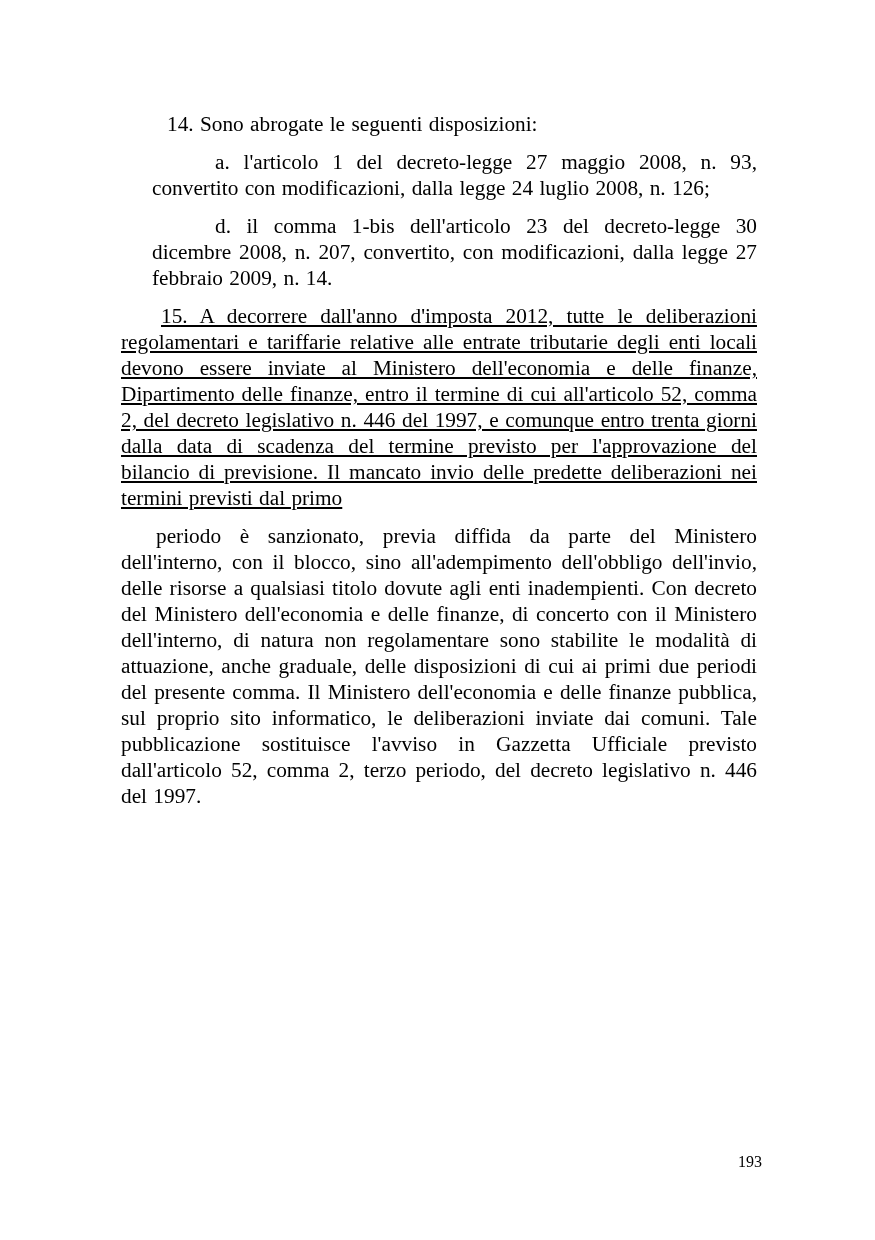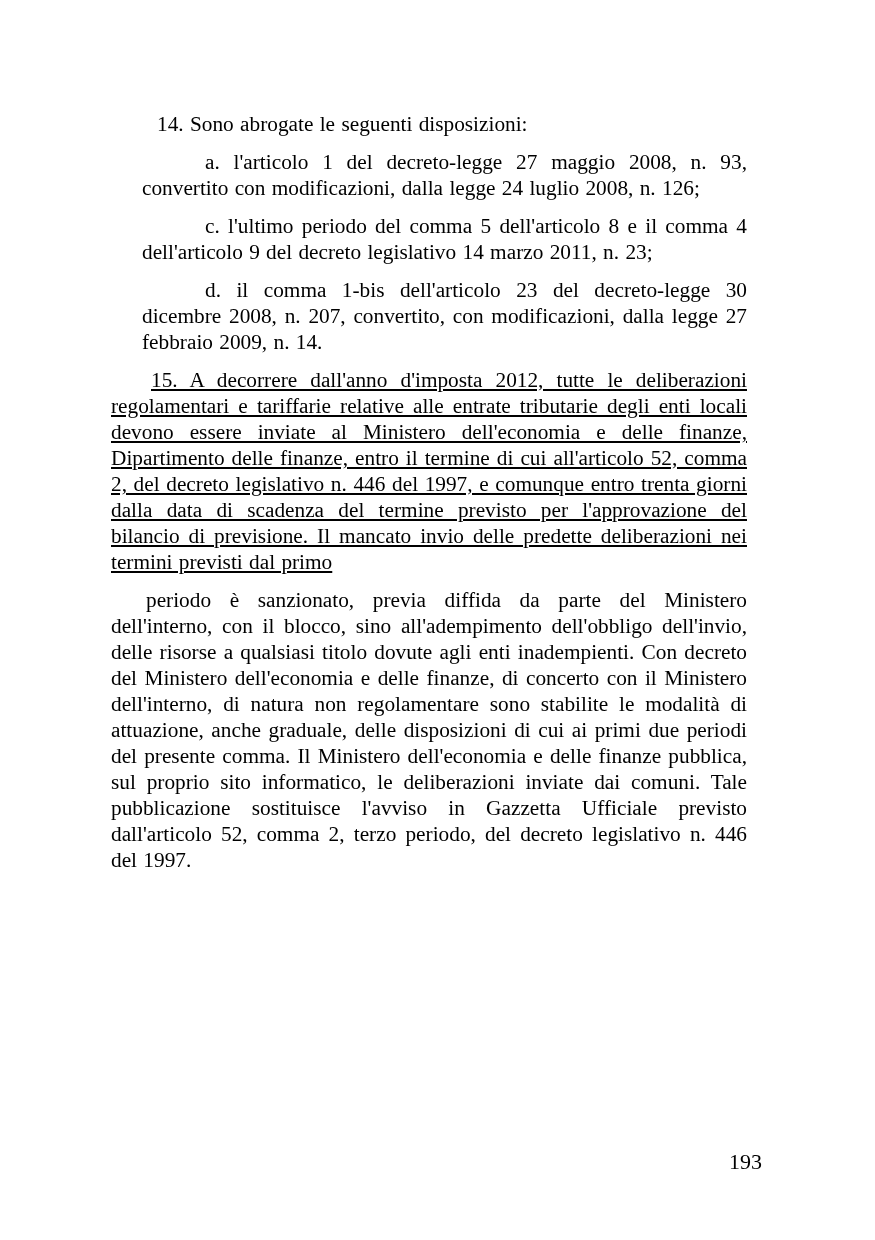--- a/index.html
+++ b/index.html
@@ -15,21 +15,21 @@
     position: relative;
     overflow: hidden;
   }
   .page {
     position: absolute;
     inset: 0;
     background: #ffffff;
   }
   .textblock {
     position: absolute;
-    left: 111px;
+    left: 121px;
     top: 111px;
     width: 636px;
   }
   .para {
     font-size: 21.3px;
     line-height: 26px;
     text-align: justify;
     margin: 0 0 12px 0;
     word-spacing: 1px;
   }
@@ -38,38 +38,37 @@
   .ind-63 { text-indent: 63px; margin-left: 31px; }
   .ind-40 { text-indent: 40px; text-decoration: underline; }
   .ind-35 { text-indent: 35px; }
   .ind-32 { text-indent: 32px; }
   
   .justify-last { text-align-last: justify; }
   .page-number {
     position: absolute;
     top: 1149px;
     right: 113px;
-    font-size: 22px;
+    font-size: 16px;
     line-height: 26px;
     text-align: right;
   }
 </style>
 </head>
 <body>
 
 <div class="page">
 
   <div class="textblock">
 
     <p class="para ind-46">14. Sono abrogate le seguenti disposizioni:</p>
 
     <p class="para ind-63">a. l'articolo 1 del decreto-legge 27 maggio 2008, n. 93, convertito con modificazioni, dalla legge 24 luglio 2008, n. 126;</p>
 
 
-    <p class="para ind-63">c. l'ultimo periodo del comma 5 dell'articolo 8 e il comma 4 dell'articolo 9 del decreto legislativo 14 marzo 2011, n. 23;</p>
 
     <p class="para ind-63">d. il comma 1-bis dell'articolo 23 del decreto-legge 30 dicembre 2008, n. 207, convertito, con modificazioni, dalla legge 27 febbraio 2009, n. 14.</p>
 
     <p class="para ind-40">15. A decorrere dall'anno d'imposta 2012, tutte le deliberazioni regolamentari e tariffarie relative alle entrate tributarie degli enti locali devono essere inviate al Ministero dell'economia e delle finanze, Dipartimento delle finanze, entro il termine di cui all'articolo 52, comma 2, del decreto legislativo n. 446 del 1997, e comunque entro trenta giorni dalla data di scadenza del termine previsto per l'approvazione del bilancio di previsione. Il mancato invio delle predette deliberazioni nei termini previsti dal primo</p>
 
     <p class="para ind-35">periodo è sanzionato, previa diffida da parte del Ministero dell'interno, con il blocco, sino all'adempimento dell'obbligo dell'invio, delle risorse a qualsiasi titolo dovute agli enti inadempienti. Con decreto del Ministero dell'economia e delle finanze, di concerto con il Ministero dell'interno, di natura non regolamentare sono stabilite le modalità di attuazione, anche graduale, delle disposizioni di cui ai primi due periodi del presente comma. Il Ministero dell'economia e delle finanze pubblica, sul proprio sito informatico, le deliberazioni inviate dai comuni. Tale pubblicazione sostituisce l'avviso in Gazzetta Ufficiale previsto dall'articolo 52, comma 2, terzo periodo, del decreto legislativo n. 446 del 1997.</p>
 
 
   </div>
 

